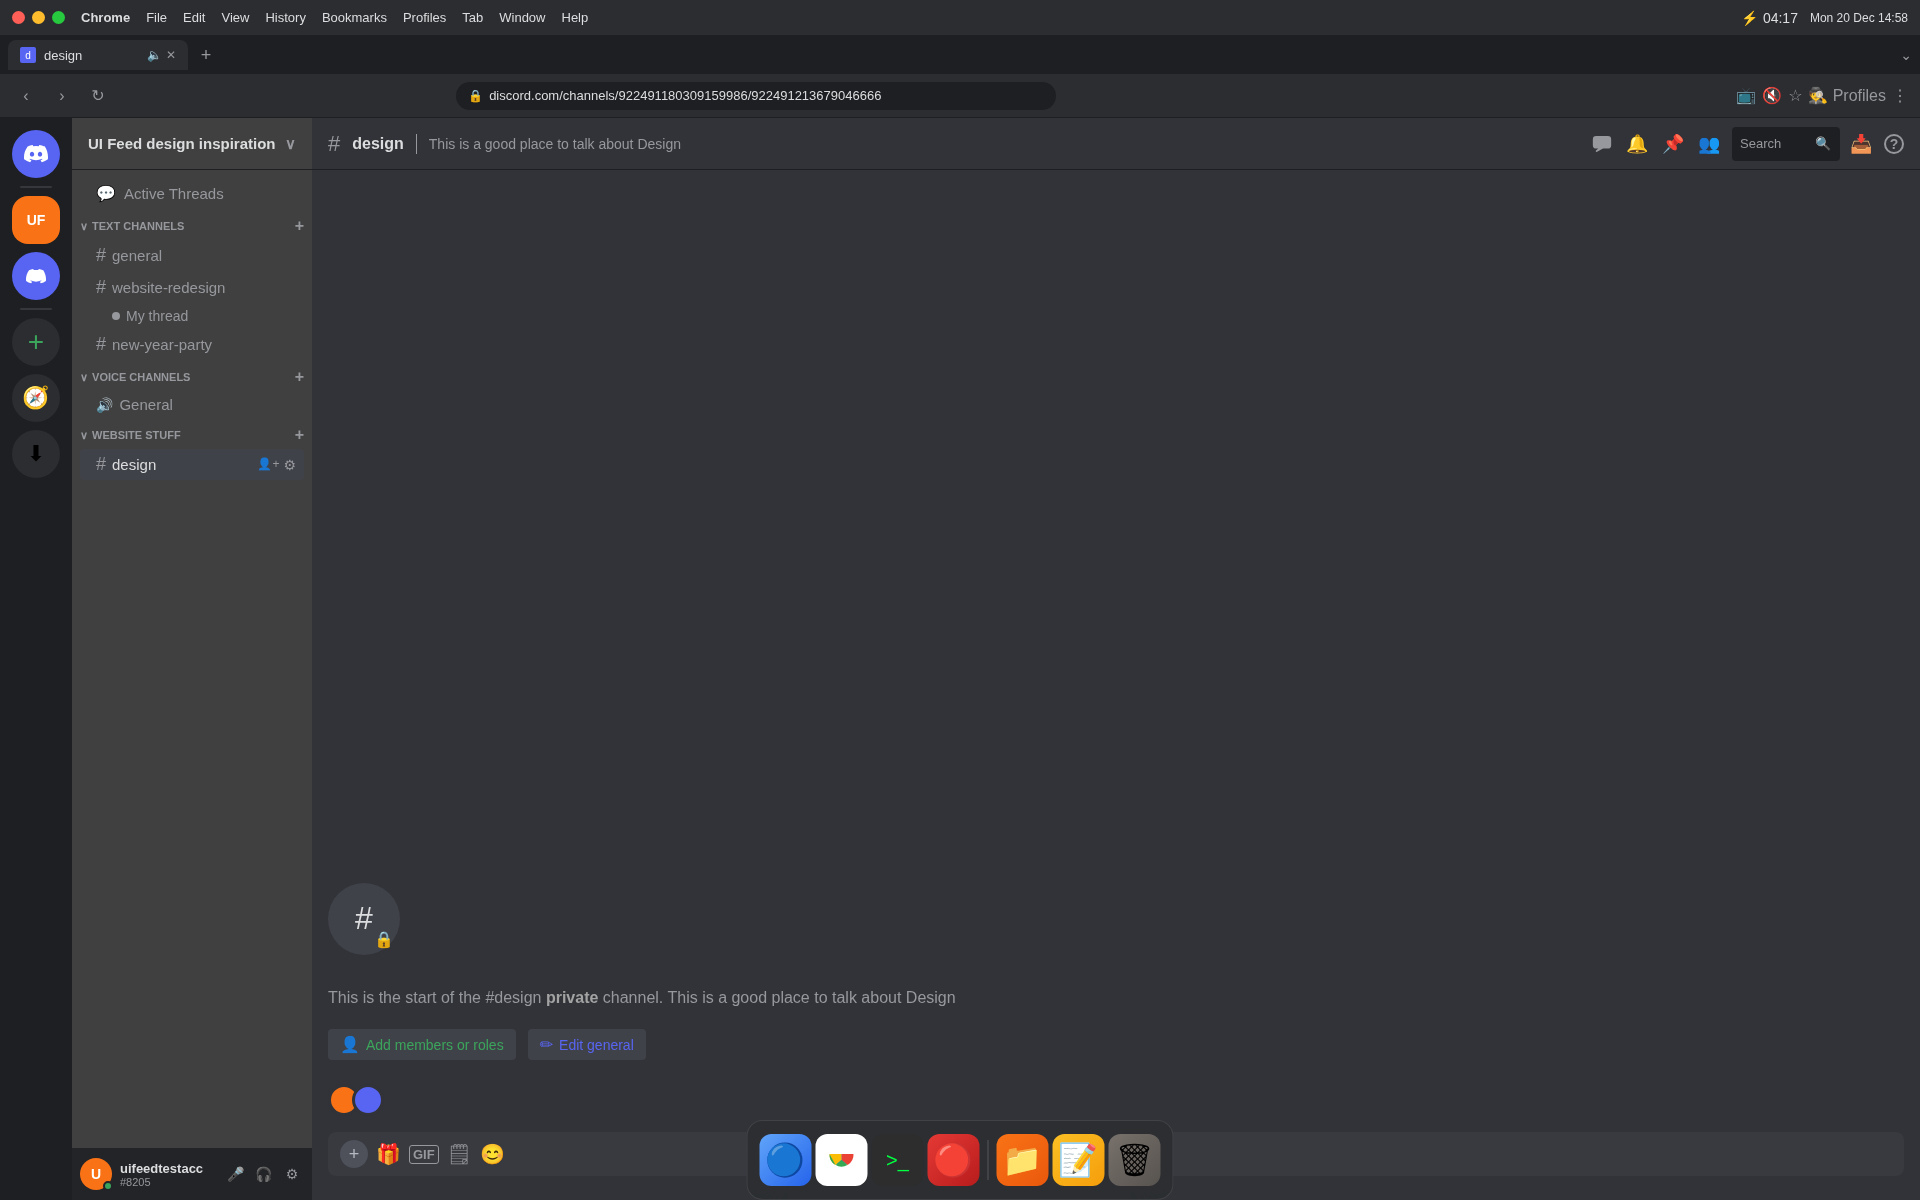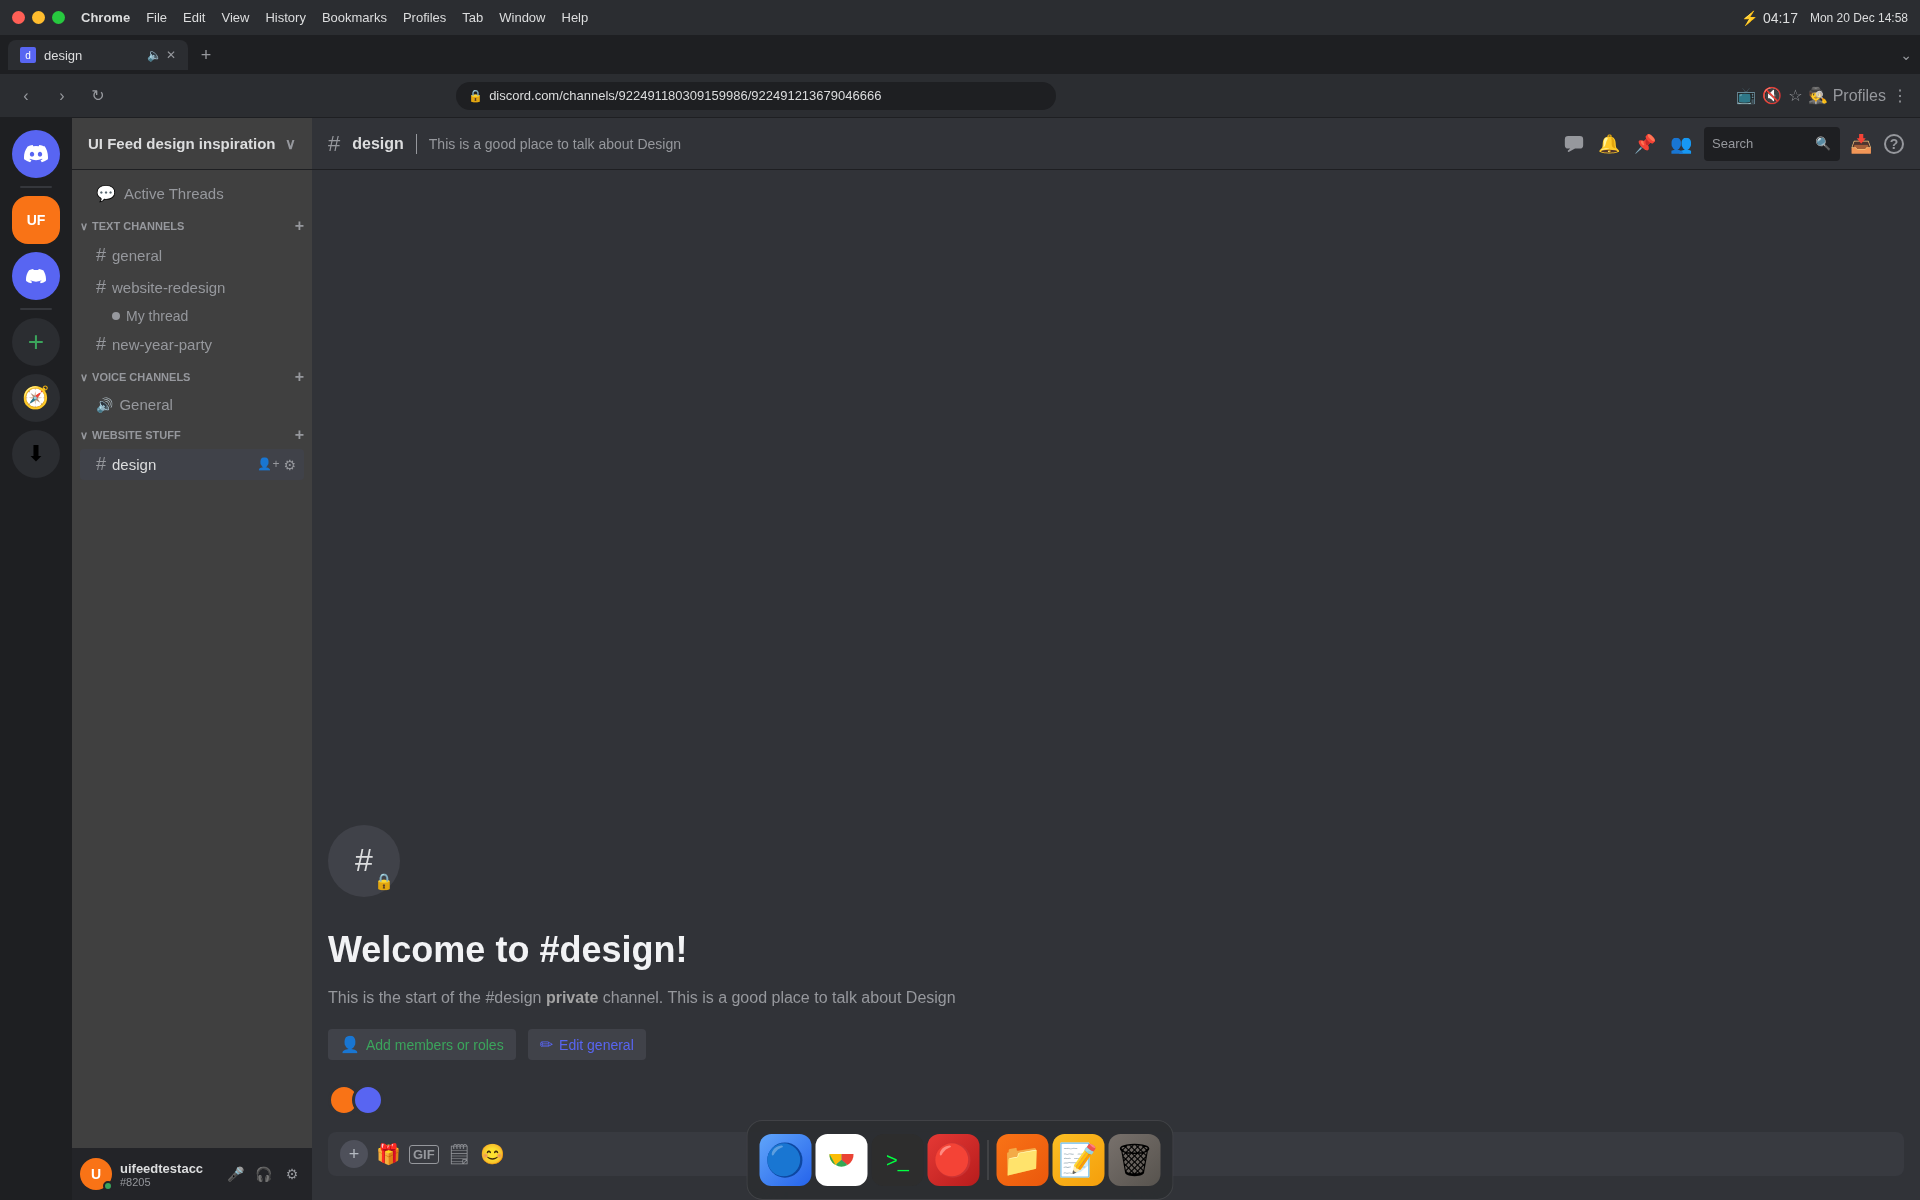--- a/index.html
+++ b/index.html
@@ -466,21 +466,21 @@
       height: 28px;
       display: flex;
       align-items: center;
       justify-content: center;
       color: #96989d;
       cursor: pointer;
       border-radius: 4px;
       font-size: 18px;
     }
     .search-bar {
-      width: 136px;
+      width: 108px;
       height: 24px;
       background: #1e1f22;
       border-radius: 4px;
       display: flex;
       align-items: center;
       padding: 17px 8px;
       gap: 4px;
       cursor: text;
     }
     .search-bar-text {
@@ -854,21 +854,20 @@
 
     <div class="chat-area">
       <div class="welcome-section">
         <div class="channel-icon-circle" style="position: relative;">
             <span style="font-size:32px;font-weight:300;color:#dcddde;">#</span>
             <span style="position:absolute;bottom:6px;right:6px;font-size:16px;">🔒</span>
           </div>
         <div style="position:relative;display:inline-block;">
           
         </div>
-        <h1 class="welcome-title">Welcome to #design!</h1>
         <p class="welcome-desc">
           <span>This is the start of the #design </span><strong>private</strong><span> channel. This is a good place to talk about Design</span>
         </p>
         <div class="welcome-actions">
           <button class="welcome-action-btn">
             <span class="btn-icon">👤</span>
             <span>Add members or roles</span>
           </button>
           <button class="welcome-action-btn edit">
             <span class="btn-icon">✏</span>

